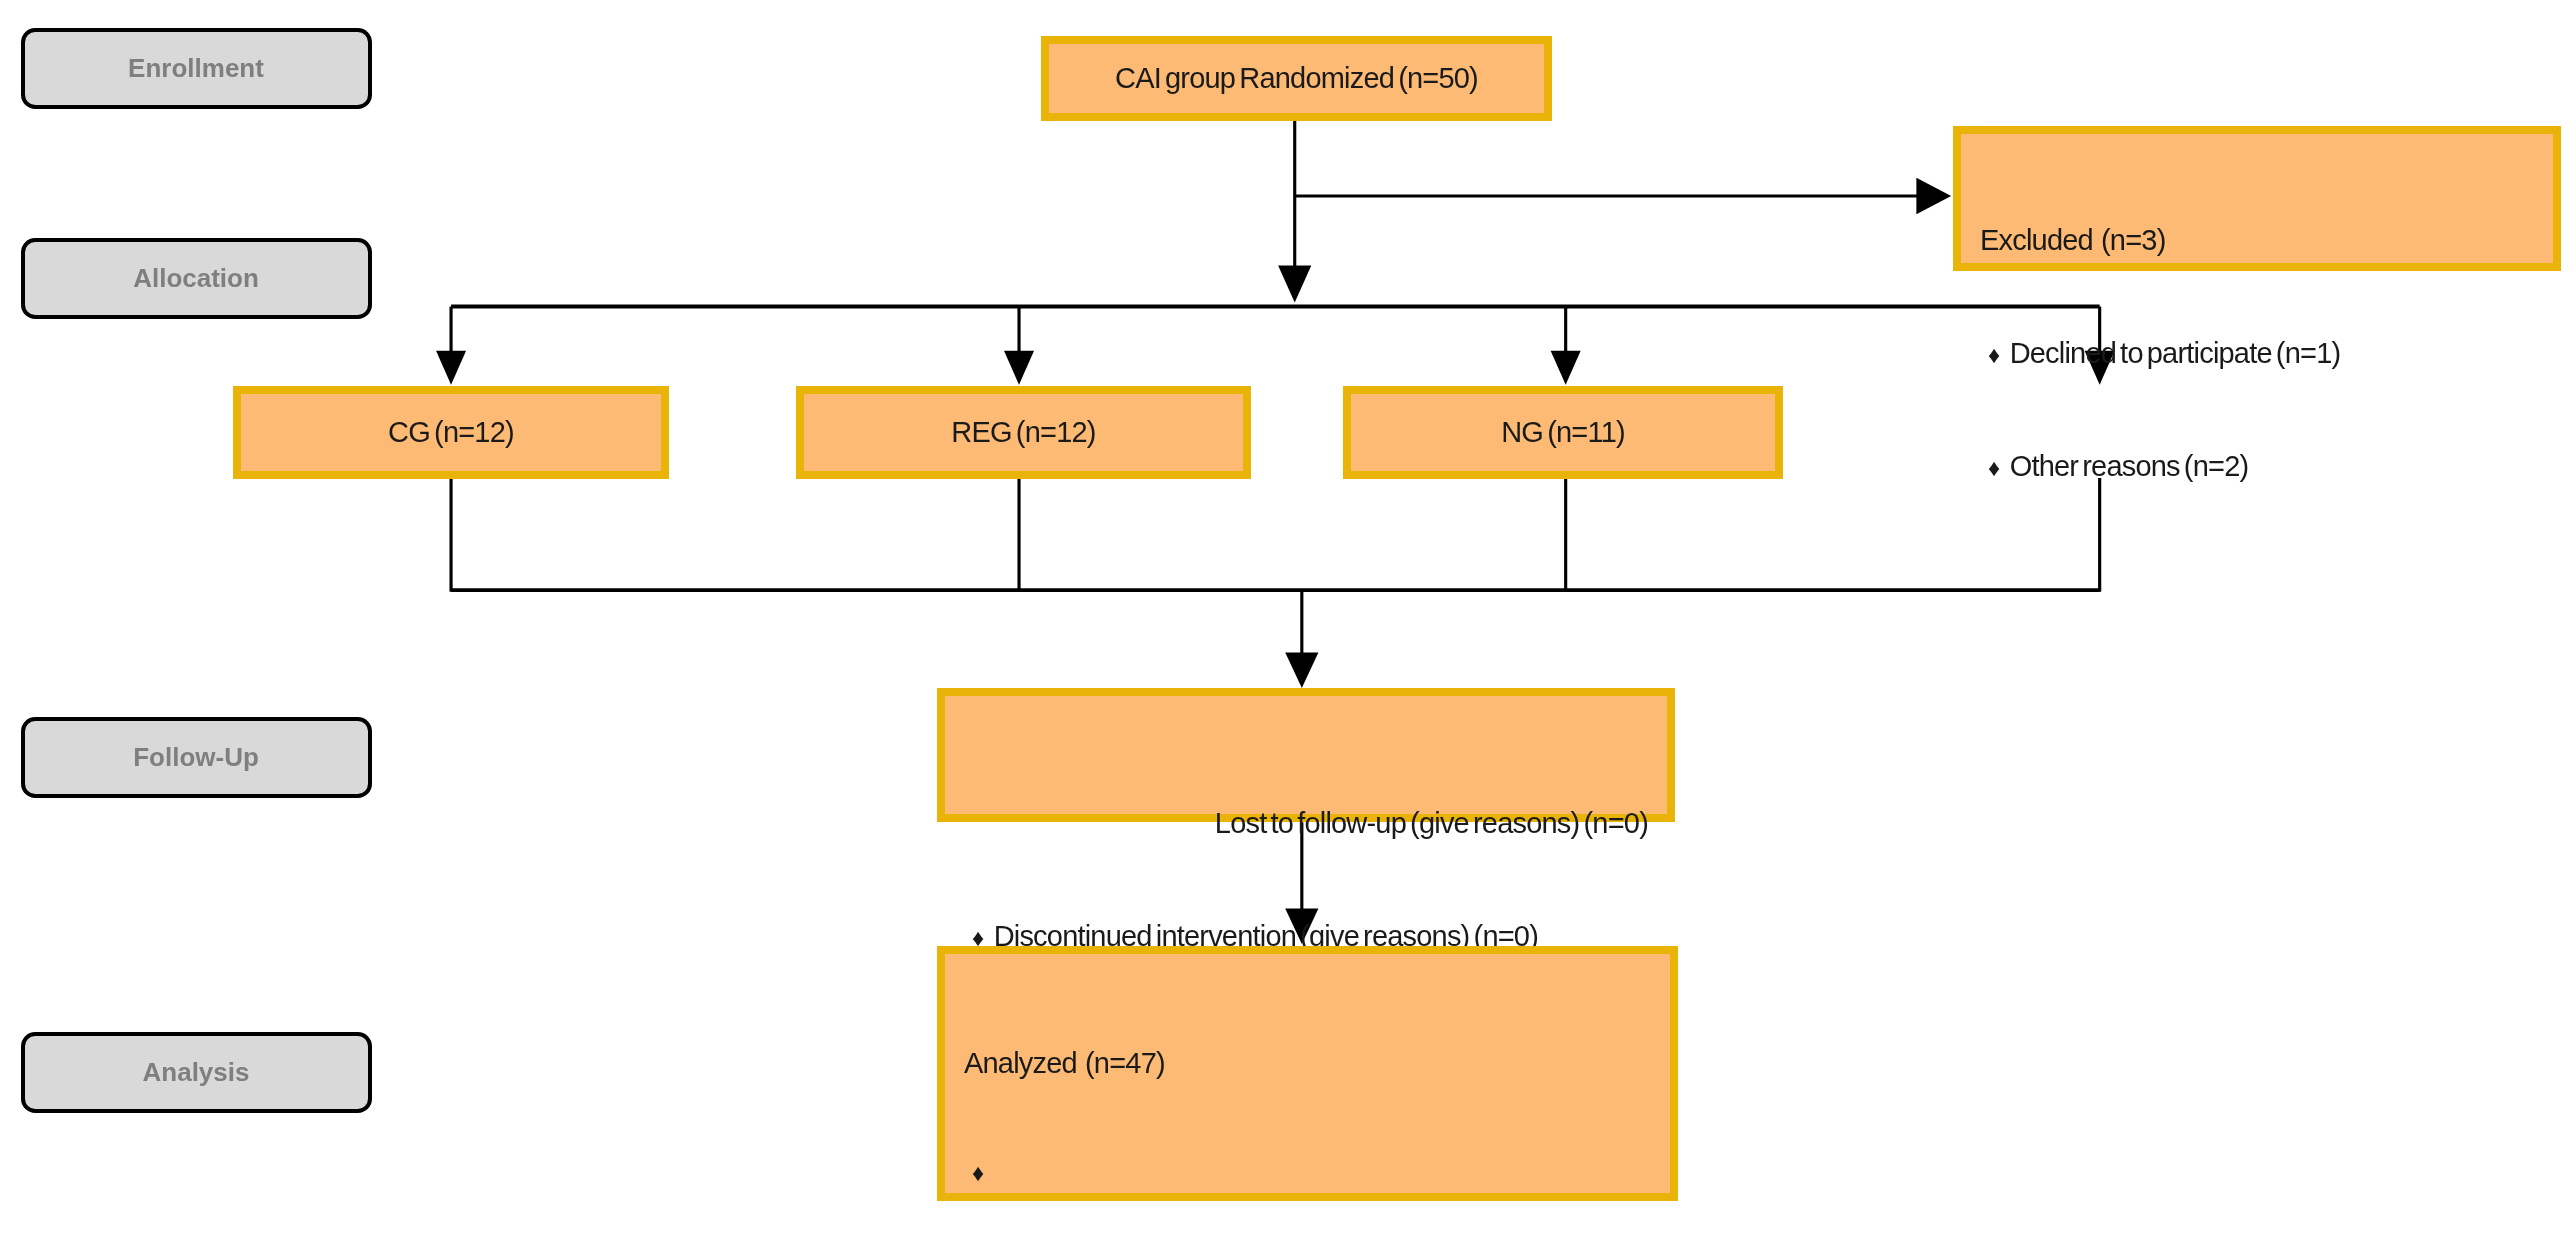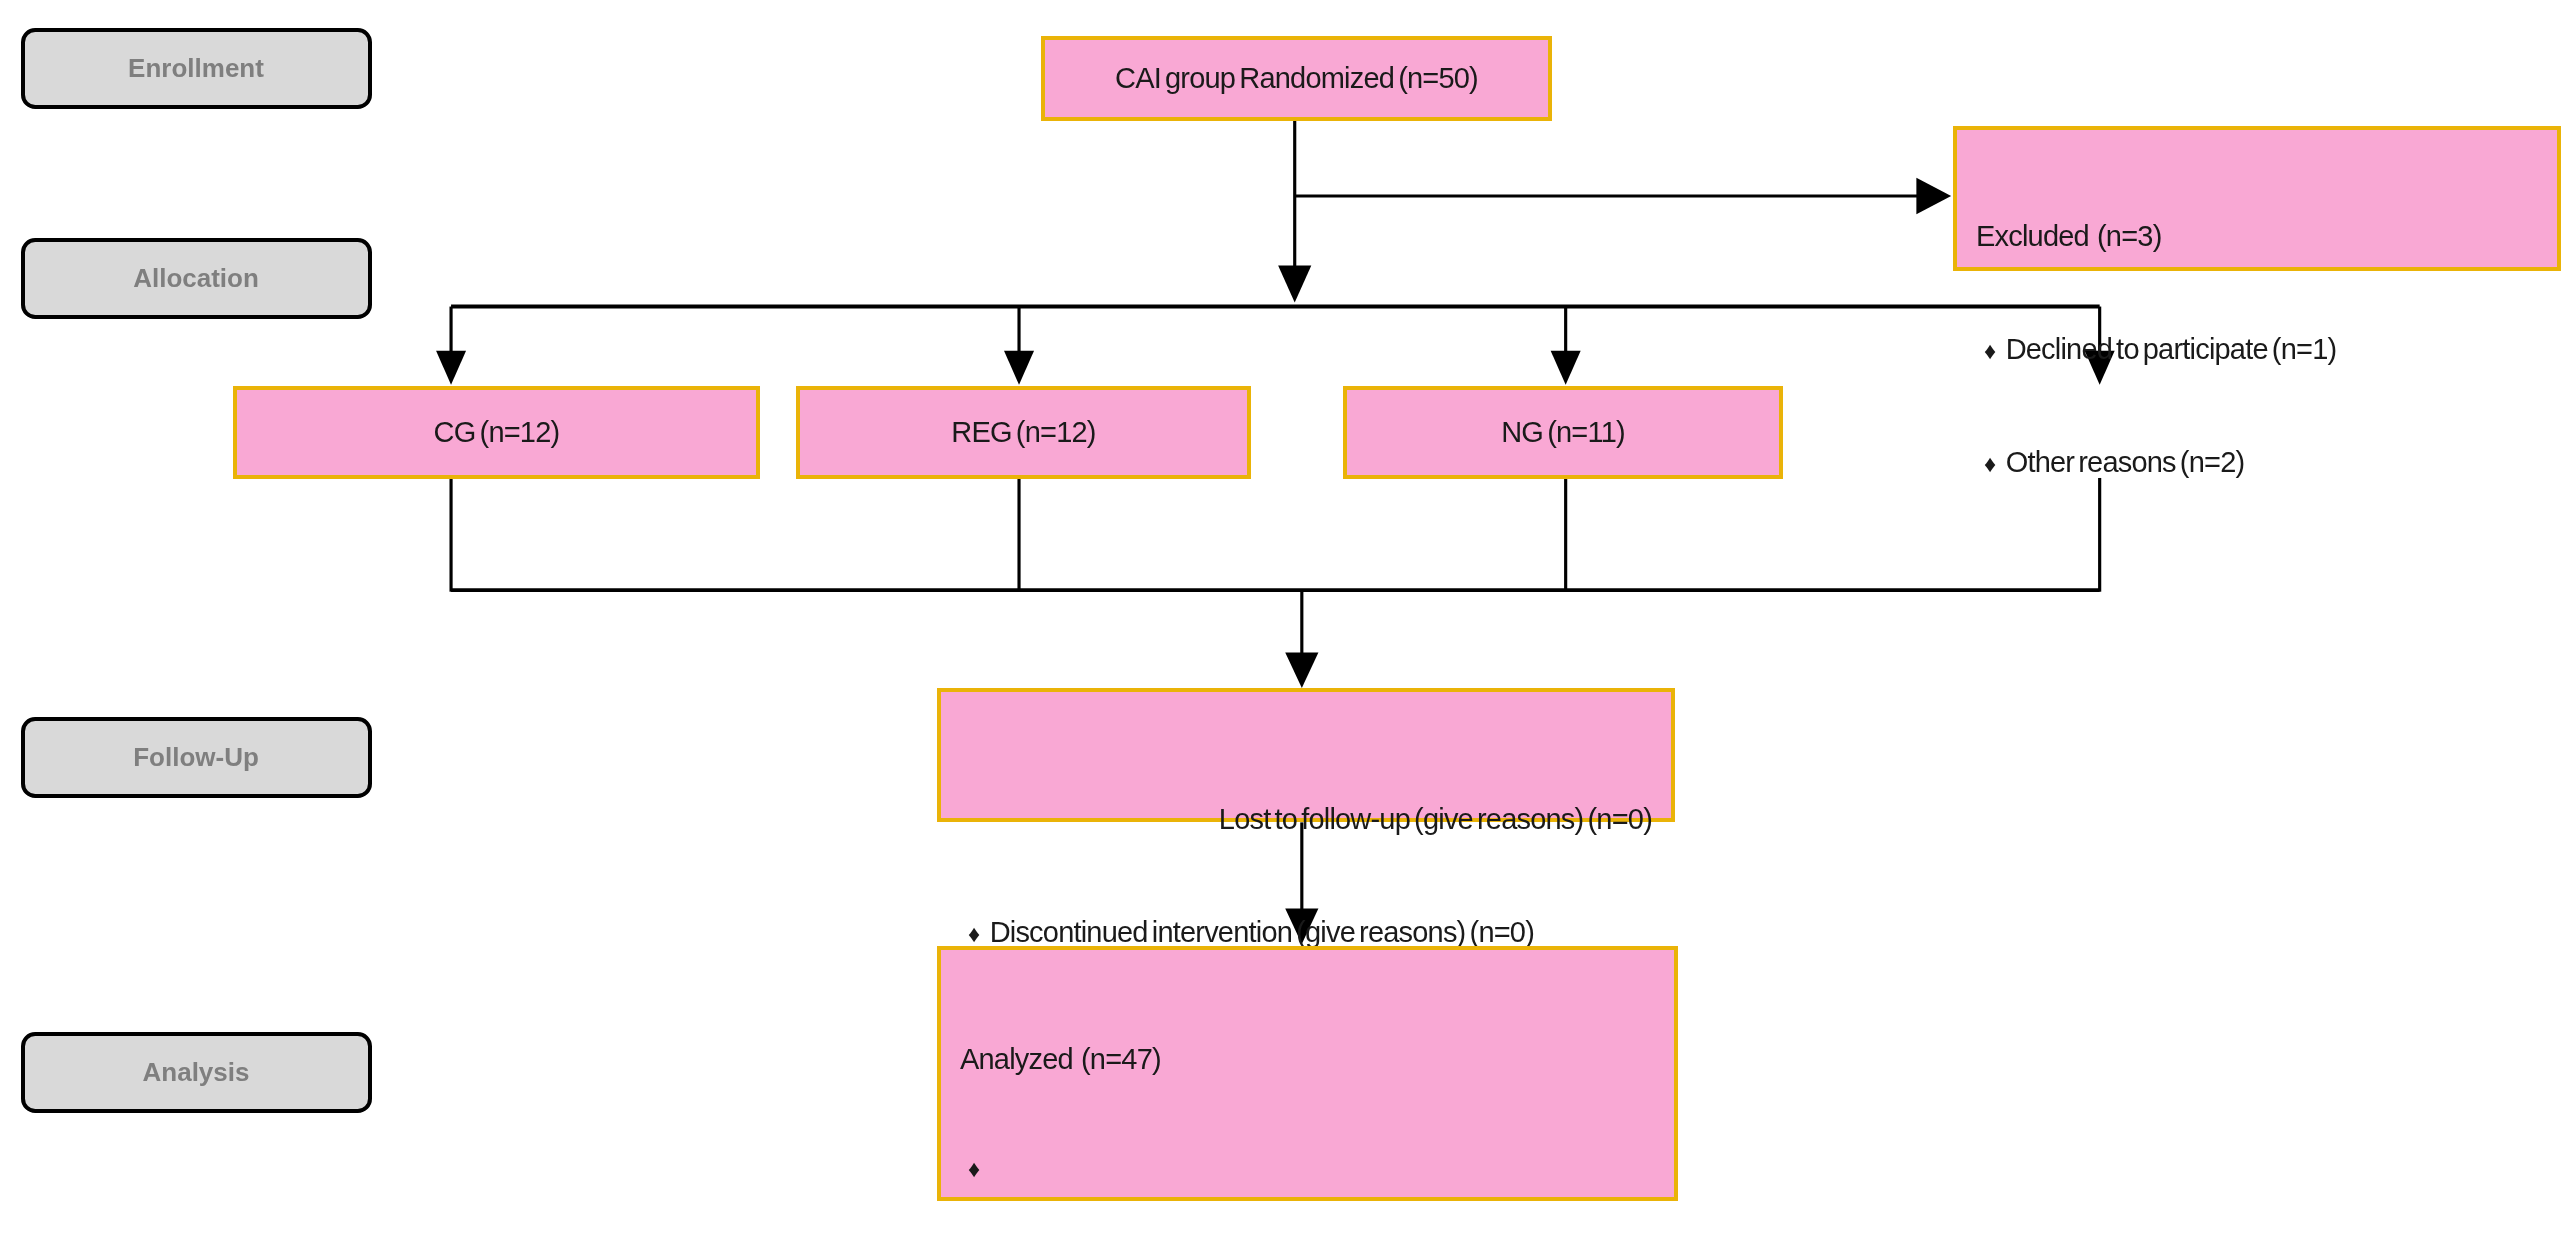--- a/index.html
+++ b/index.html
@@ -22,22 +22,22 @@
     left: 0; top: 0;
     width: 2576px; height: 1249px;
   }
   #connectors line { stroke: #000; }
   #connectors polygon { fill: #000; stroke: none; }
 
   
   .fbox {
     position: absolute;
     box-sizing: border-box;
-    background: #f9a8d4;
-    border: 4px solid #eab308;
+    background: #fdba74;
+    border: 8px solid #eab308;
     color: #1a1a1a;
     font-size: 29px;
     letter-spacing: -0.8px;
     word-spacing: -3.2px;
     line-height: 1.3;
     white-space: pre-wrap;
   }
   .fbox.center {
     display: flex;
     align-items: center;
@@ -54,21 +54,21 @@
     padding-left: 8px;
   }
   .diamond {
     font-size: 0.82em;
     margin-right: 10.3px;
     flex: 0 0 auto;
   }
 
   #box-randomized { left: 1041px; top: 36px;  width: 511px; height: 85px; }
   #box-excluded   { left: 1953px; top: 126px; width: 608px; height: 145px; }
-  #box-cg         { left: 233px;  top: 386px; width: 527px; height: 93px; }
+  #box-cg         { left: 233px;  top: 386px; width: 436px; height: 93px; }
   #box-reg        { left: 796px; top: 386px; width: 455px; height: 93px; }
   #box-ng         { left: 1343px; top: 386px; width: 440px; height: 93px; }
   #box-rng        { left: 1885px; top: 386px; width: 451px; height: 93px; }
   #box-followup   { left: 937px; top: 688px; width: 738px; height: 134px;
                     padding-top: 34px; text-align: right; }
   #box-analysis   { left: 937px; top: 946px; width: 741px; height: 255px;
                     padding-top: 16px; }
 
   
   .stage {

